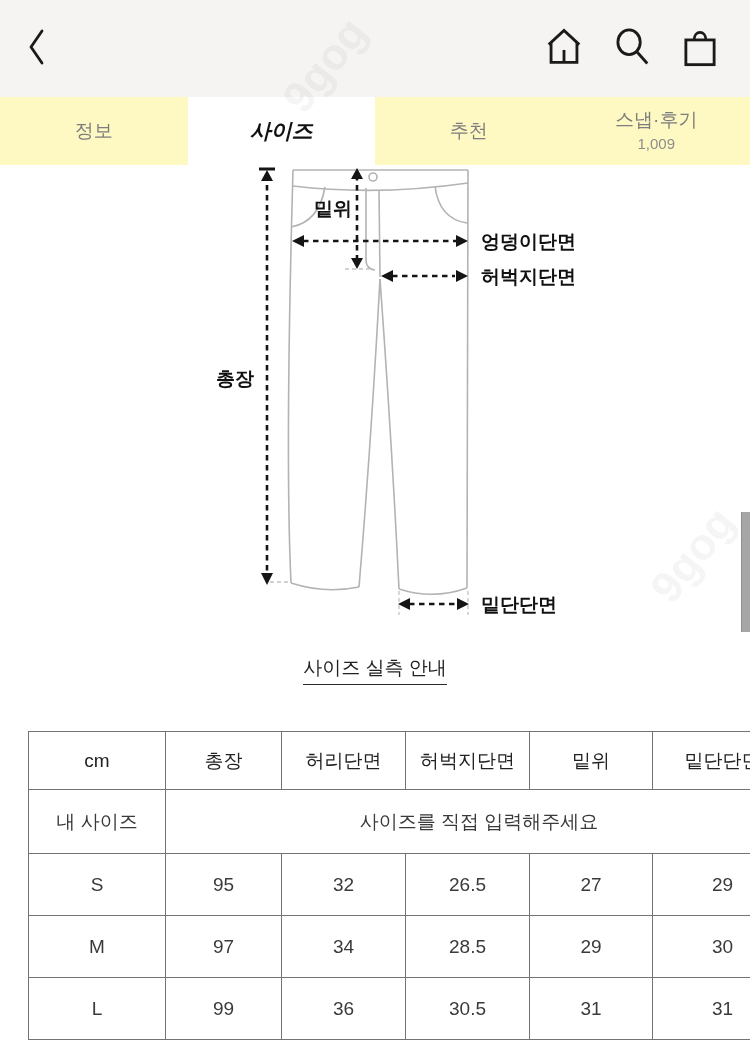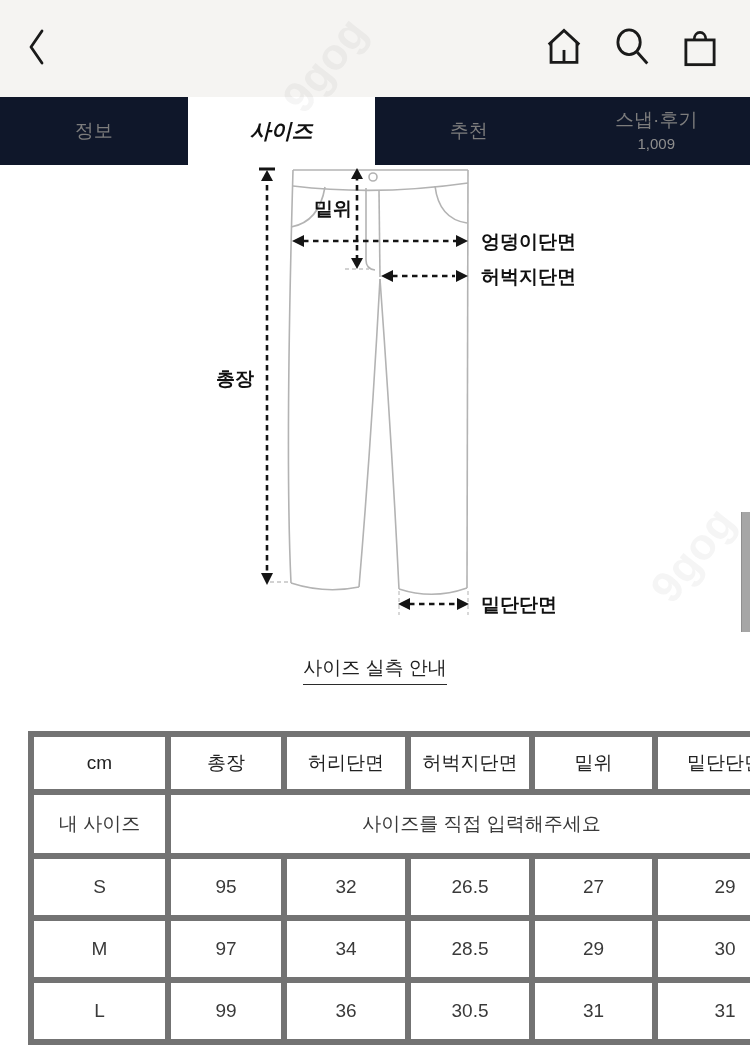--- a/index.html
+++ b/index.html
@@ -13,21 +13,21 @@
     position:absolute; left:0; top:0; width:750px; height:97px;
     background:#f5f4f2;
   }
   .back-btn { position:absolute; left:26px; top:27px; width:22px; height:40px; cursor:pointer; }
   .top-icons { position:absolute; right:30px; top:27px; display:flex; gap:28px; align-items:center; }
   .top-icons .ic { width:40px; height:40px; cursor:pointer; }
   .ic svg, .back-btn svg { width:100%; height:100%; }
   
   .tabbar {
     position:absolute; left:0; top:97px; width:750px; height:68px;
-    background:#0f172a; display:flex;
+    background:#fef9c3; display:flex;
   }
   .tab {
     flex:1 1 0; display:flex; flex-direction:column; justify-content:center;
     align-items:center; font-size:19px; color:#7d7d7d; cursor:pointer;
     line-height:1.15;
   }
   .tab .count { font-size:15px; color:#8e8e8e; margin-top:4px; }
   .tab.active { background:#ffffff; color:#111; font-weight:bold; font-size:21px;font-style:italic; }
   
   .diagram { position:absolute; left:0; top:165px; width:750px; height:475px; }
@@ -47,21 +47,21 @@
     font-size:19px; color:#222; text-decoration:none; cursor:pointer;
     border-bottom:1.5px solid #2b2b2b; padding-bottom:3px;
   }
   
   .table-wrap { position:absolute; left:28px; top:731px; }
   table.size { border-collapse:collapse; table-layout:fixed; width:764px; }
   table.size col:nth-child(1){width:137px;} table.size col:nth-child(2){width:116px;}
   table.size col:nth-child(3){width:124px;} table.size col:nth-child(4){width:124px;}
   table.size col:nth-child(5){width:123px;} table.size col:nth-child(6){width:140px;}
   table.size th, table.size td {
-    border:6px solid #737373; text-align:center; vertical-align:middle;
+    border:1px solid #737373; text-align:center; vertical-align:middle;
     font-size:19px; font-weight:normal; color:#2e2e2e; background:#fff;
   }
   table.size thead th { height:58px; color:#222; }
   table.size td { height:62px; color:#3a3a3a; }
   tr.my-size td { height:64px; }
   td.placeholder { color:#454545; cursor:pointer; }
   
   .scrollbar {
     position:absolute; right:0; top:512px; width:9px; height:120px;
     background:#a6a6a6; border-left:1px solid #8f8f8f; cursor:grab;

